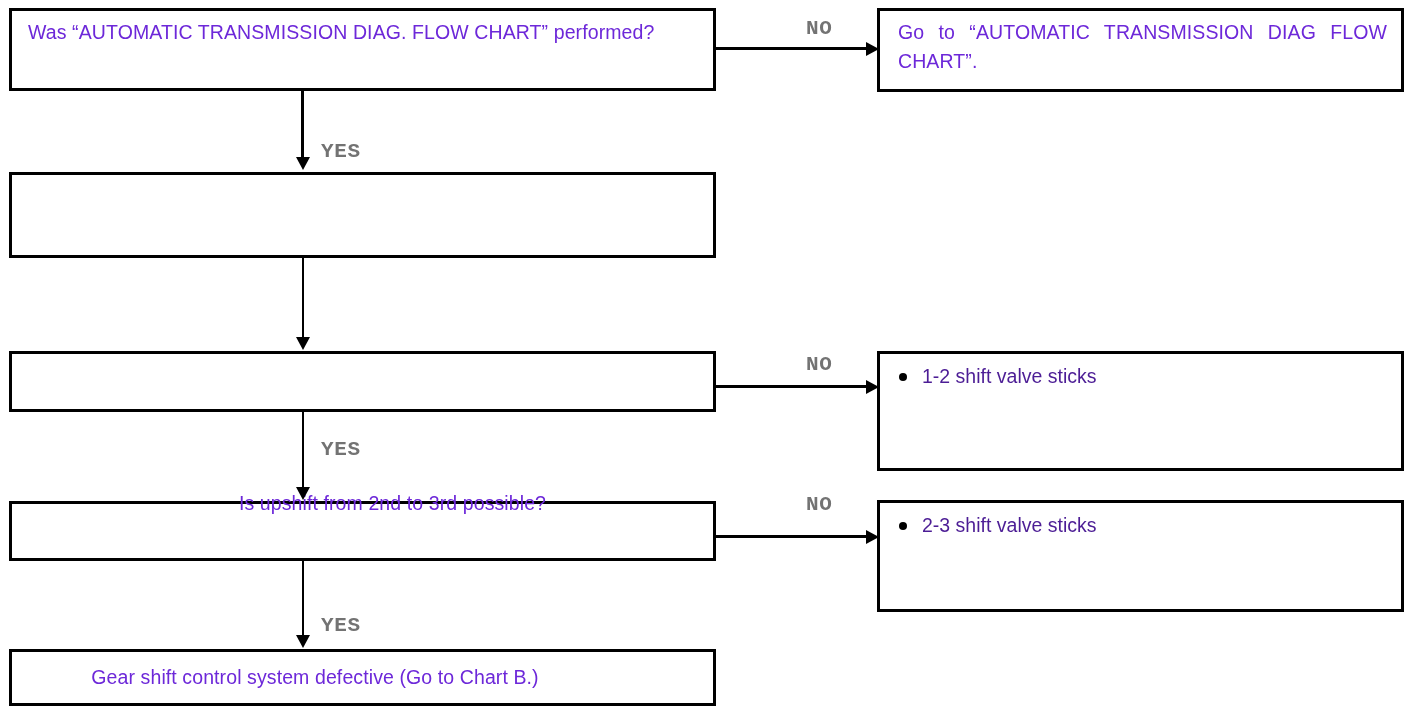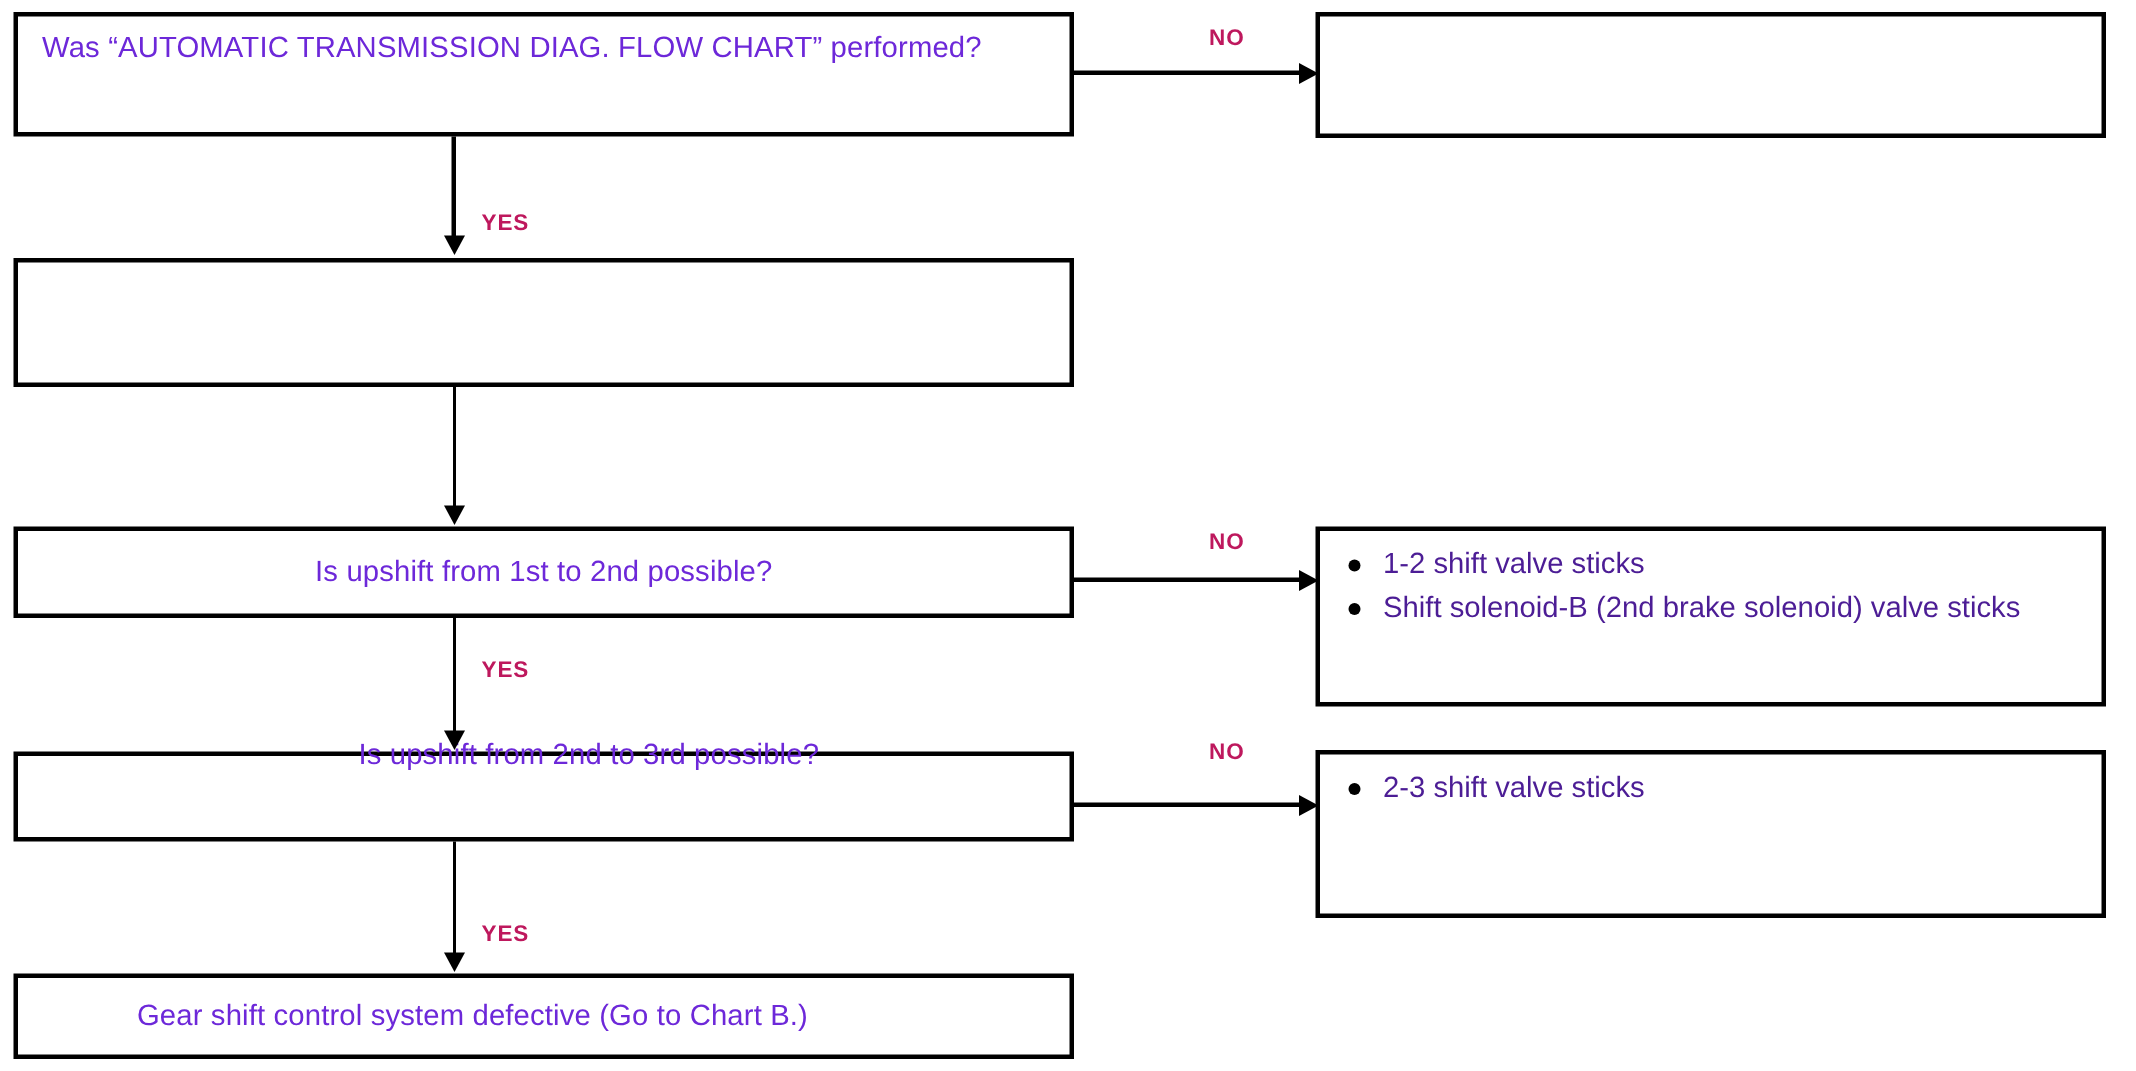--- a/index.html
+++ b/index.html
@@ -83,46 +83,46 @@
   .arrow-right {
     position: absolute;
     width: 0;
     height: 0;
     border-top: 7px solid transparent;
     border-bottom: 7px solid transparent;
     border-left: 13px solid #000000;
   }
   .edge-label {
     position: absolute;
-    font-size: 15px;
+    font-size: 21px;
     font-weight: bold;
     letter-spacing: 0.6px;
-    color: #be185d;
+    color: #737373;
     white-space: nowrap;
+    font-family: Liberation Mono, monospace;
   }
 </style>
 </head>
 <body>
 
 <div id="chart-root">
 
   <div class="node" style="left:9px; top:8px; width:707px; height:83px;"></div>
   <div class="node-text just" style="left:28px; top:18px; width:668px;">Was “AUTOMATIC TRANSMISSION DIAG. FLOW CHART” performed?</div>
 
   <div class="node" style="left:877px; top:8px; width:527px; height:84px;"></div>
+  <div class="node-text just" style="left:898px; top:18px; width:489px;">Go to “AUTOMATIC TRANSMISSION DIAG FLOW CHART”.</div>
 
   <div class="node" style="left:9px; top:172px; width:707px; height:86px;"></div>
 
   <div class="node" style="left:9px; top:351px; width:707px; height:61px;"></div>
-  <div class="node-text center" style="left:9px; top:367px; width:707px;">Is upshift from 1st to 2nd possible?</div>
 
   <div class="node" style="left:877px; top:351px; width:527px; height:120px;"></div>
   <ul class="bullet-list" style="left:895px; top:362px; width:500px;">
     <li>1-2 shift valve sticks</li>
-    <li>Shift solenoid-B (2nd brake solenoid) valve sticks</li>
   </ul>
 
   <div class="node" style="left:9px; top:501px; width:707px; height:60px;"></div>
   <div class="node-text center" style="left:9px; top:489px; width:767px;">Is upshift from 2nd to 3rd possible?</div>
 
   <div class="node" style="left:877px; top:500px; width:527px; height:112px;"></div>
   <ul class="bullet-list" style="left:895px; top:511px; width:500px;">
     <li>2-3 shift valve sticks</li>
   </ul>
 

